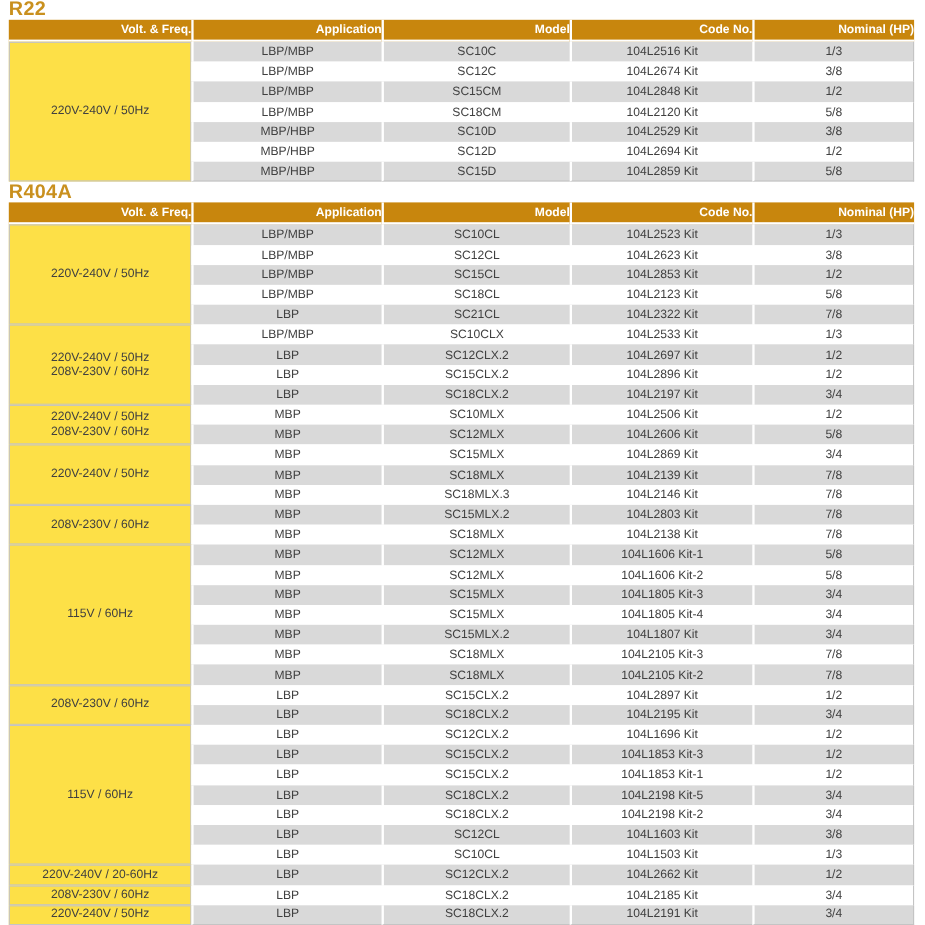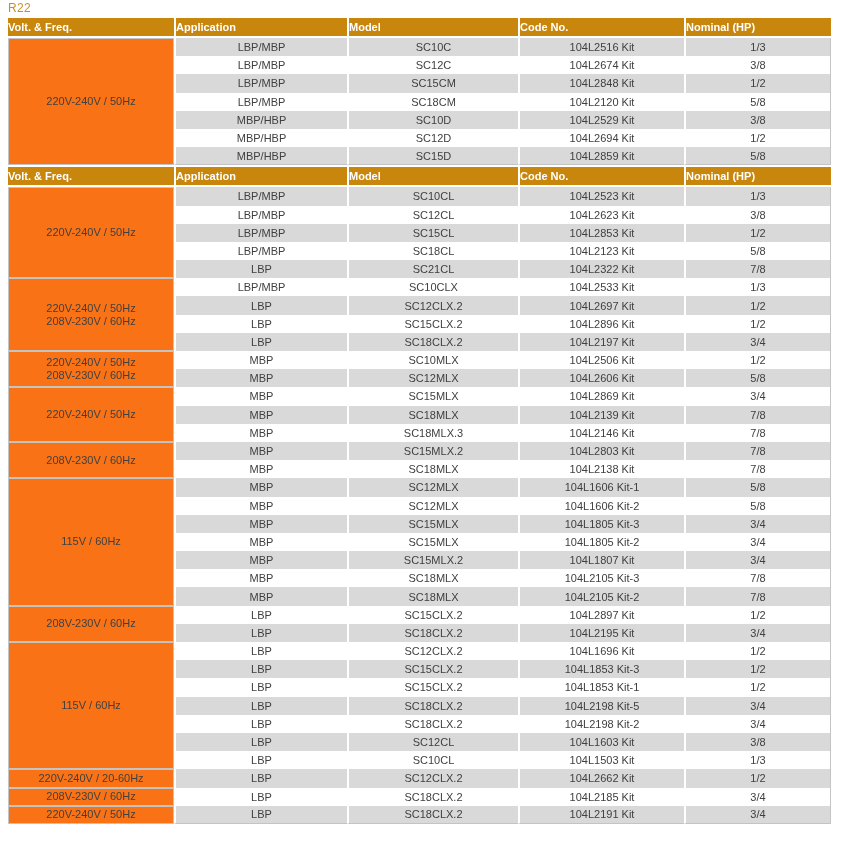--- a/index.html
+++ b/index.html
@@ -13,60 +13,61 @@
     font-size: 11px;
     color: var(--text-color, #404040);
   }
   .page {
     padding: 1px 8px 0 8px;
   }
   .tbl-section { margin: 0; }
   .tbl-section + .tbl-section { margin-top: 2px; }
   .tbl-title {
     color: var(--title-color, #C9901E);
-    font-size: 12px;
+    font-size: 18px;
     height: 14px;
     line-height: 14px;
     margin-bottom: 3px;
     letter-spacing: 0.3px;
+    font-weight: bold;
   }
   table.data-table {
     border-collapse: separate;
     border-spacing: 0;
     table-layout: fixed;
     width: 823px;
   }
   table.data-table th {
     background: var(--header-bg, #C8860D);
     color: var(--header-text, #FFFFFF);
     font-weight: bold;
     font-size: 11px;
     height: 18px;
     padding: 0;
-    text-align: left;
+    text-align: right;
     vertical-align: middle;
     border-bottom: 2px solid #ffffff;
   }
   table.data-table th.sep,
   table.data-table td.sep {
     border-left: 2px solid #ffffff;
   }
   table.data-table tbody tr {
     height: 18.2px;
   }
   table.data-table td {
     padding: 0;
     text-align: center;
     vertical-align: middle;
     font-size: 11px;
     overflow: hidden;
     white-space: nowrap;
   }
   table.data-table td.volt {
-    background: #f97316;
+    background: #fde047;
     border: 1px solid var(--border-gray, #C4C4C4);
     line-height: 13px;
   }
   table.data-table tr.odd td.cell { background: var(--row-gray, #D9D9D9); }
   table.data-table tr.even td.cell { background: #ffffff; }
   table.data-table tbody td.cell:last-child { border-right: 1px solid var(--border-gray, #C4C4C4); text-align: center; }
   table.data-table tbody tr.last td.cell { border-bottom: 1px solid var(--border-gray, #C4C4C4); }
 </style>
 </head>
 <body>
@@ -136,20 +137,21 @@
             <td class="cell sep">MBP/HBP</td>
             <td class="cell sep">SC15D</td>
             <td class="cell sep">104L2859 Kit</td>
             <td class="cell sep">5/8</td>
           </tr>
         </tbody>
       </table>
   </section>
 
   <section class="tbl-section">
+    <div class="tbl-title">R404A</div>
     <table class="data-table">
         <colgroup>
           <col style="width: 166px;">
           <col style="width: 173px;">
           <col style="width: 171px;">
           <col style="width: 166px;">
           <col style="width: 147px;">
         </colgroup>
         <thead>
           <tr>
@@ -291,21 +293,21 @@
           </tr>
           <tr class="odd">
             <td class="cell sep">MBP</td>
             <td class="cell sep">SC15MLX</td>
             <td class="cell sep">104L1805 Kit-3</td>
             <td class="cell sep">3/4</td>
           </tr>
           <tr class="even">
             <td class="cell sep">MBP</td>
             <td class="cell sep">SC15MLX</td>
-            <td class="cell sep">104L1805 Kit-2</td>
+            <td class="cell sep">104L1805 Kit-4</td>
             <td class="cell sep">3/4</td>
           </tr>
           <tr class="odd">
             <td class="cell sep">MBP</td>
             <td class="cell sep">SC15MLX.2</td>
             <td class="cell sep">104L1807 Kit</td>
             <td class="cell sep">3/4</td>
           </tr>
           <tr class="even">
             <td class="cell sep">MBP</td>

